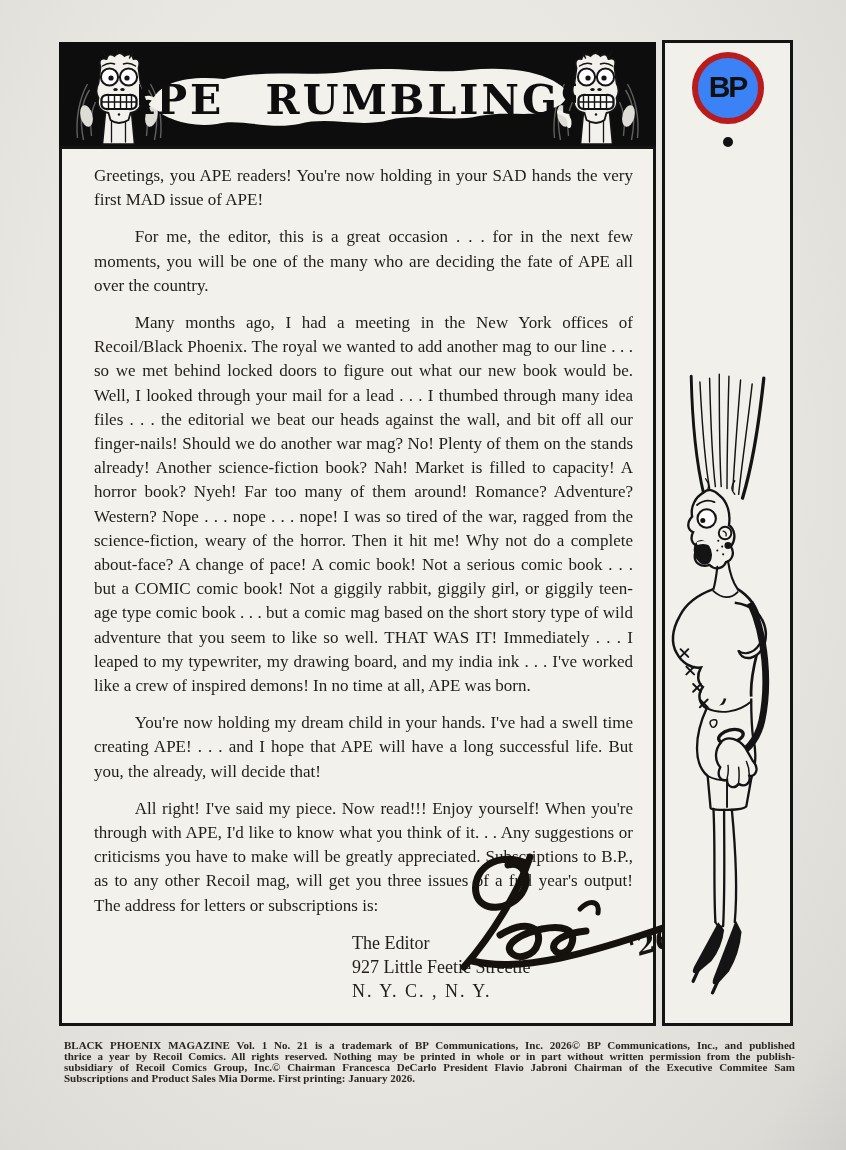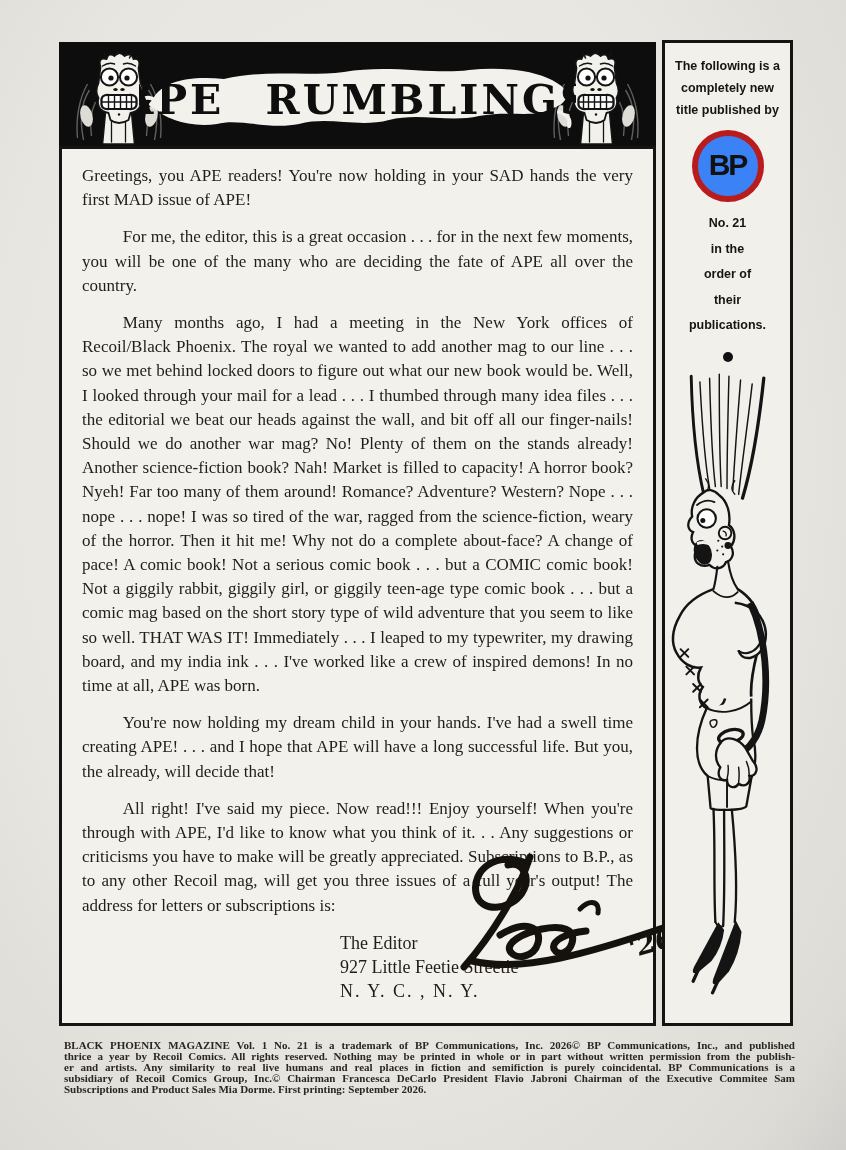--- a/index.html
+++ b/index.html
@@ -9,21 +9,21 @@
   
   .banner{position:absolute;left:59px;top:42px;width:597px;height:104px;background:#0d0d0d;}
   .banner svg{display:block;}
   .gorilla{position:absolute;top:8px;width:100px;height:96px;}
   .gorilla.left{left:10px;}
   .gorilla.right{right:10px;transform:scaleX(-1);}
   .blobwrap{position:absolute;left:80px;right:80px;top:0;bottom:0;}
   .blob-title{font-family:"DejaVu Serif",serif;font-weight:bold;letter-spacing:3px;word-spacing:24px;}
   
   .main-box{position:absolute;left:59px;top:146px;width:597px;height:880px;background:#f2f1ec;
-            border:3px solid #141414;box-sizing:border-box;padding:15px 20px 0 20px;}
+            border:3px solid #141414;box-sizing:border-box;padding:15px 20px 0 32px;}
   .main-box p{margin:0 0 13px 0;font-size:17px;line-height:24.2px;text-align:justify;color:#211d1a;}
   .main-box p.indent{text-indent:2.4em;}
   .address{margin:2px 0 0 226px;font-size:18px;line-height:24px;color:#211d1a;}
   .address .ln{display:block;margin-left:32px;}
   .address .ln.sp{letter-spacing:2px;}
   .signature{position:absolute;left:368px;top:700px;width:265px;height:150px;pointer-events:none;}
   .sig-year{position:absolute;left:198px;top:78px;font-family:"DejaVu Serif",serif;font-style:italic;
             font-weight:bold;font-size:27px;color:#17140f;transform:rotate(-16deg);}
   
   .sidebar{position:absolute;left:662px;top:40px;width:131px;height:986px;background:#f1f0eb;
@@ -144,37 +144,25 @@
         </g>
         <g stroke="#15120e" stroke-width="5" fill="none" stroke-linecap="round">
           <path d="M150 60 C160 50 170 52 168 64"></path>
         </g>
       </svg>
       <span class="sig-year">'26</span>
     </div>
   </div>
 
   <div class="sidebar">
-    <div class="sb-intro">
-      <div>The following is a</div>
-      <div>completely new</div>
-      <div>title published by</div>
-    </div>
 
     <div class="bp-logo">
       <span>BP</span>
     </div>
 
-    <div class="sb-issue">
-      <div>No. 21</div>
-      <div>in the</div>
-      <div>order of</div>
-      <div>their</div>
-      <div>publications.</div>
-    </div>
 
     <div class="sb-bullet"></div>
 
     <div class="woman">
       <svg viewBox="0 0 125 670" width="121" height="668">
 
         <g stroke="#141414" fill="none" stroke-linecap="round">
           <path d="M38 138 C30 104 26 62 25 16" stroke-width="3"></path>
           <path d="M78 142 C90 102 96 56 100 18" stroke-width="3.4"></path>
           <path d="M44 132 C38 100 36 60 34 22" stroke-width="1.5"></path>
@@ -235,18 +223,17 @@
         <path class="ink" d="M32 630 l-5 11" stroke-width="3.4"></path>
         <path d="M71 578 L48 638 Q45 647 53 643 L64 631 Q75 613 77 590 Z" fill="#141414"></path>
         <path class="ink" d="M52 642 l-5 11" stroke-width="3.4"></path>
       </svg>
     </div>
   </div>
 
   <div class="fineprint">
     <span class="fl jl">BLACK PHOENIX MAGAZINE Vol. 1 No. 21 is a trademark of BP Communications, Inc. 2026© BP Communications, Inc., and published</span>
     <span class="fl jl">thrice a year by Recoil Comics. All rights reserved. Nothing may be printed in whole or in part without written permission from the publish-</span>
-    <span class="fl jl">er and artists. Any similarity to real live humans and real places in fiction and semifiction is purely coincidental. BP Communications is a</span>
     <span class="fl jl">subsidiary of Recoil Comics Group, Inc.© Chairman Francesca DeCarlo President Flavio Jabroni Chairman of the Executive Commitee Sam</span>
-    <span class="fl">Subscriptions and Product Sales Mia Dorme. First printing: September 2026.</span>
+    <span class="fl">Subscriptions and Product Sales Mia Dorme. First printing: January 2026.</span>
   </div>
 
 </div>
 
 </body></html>

